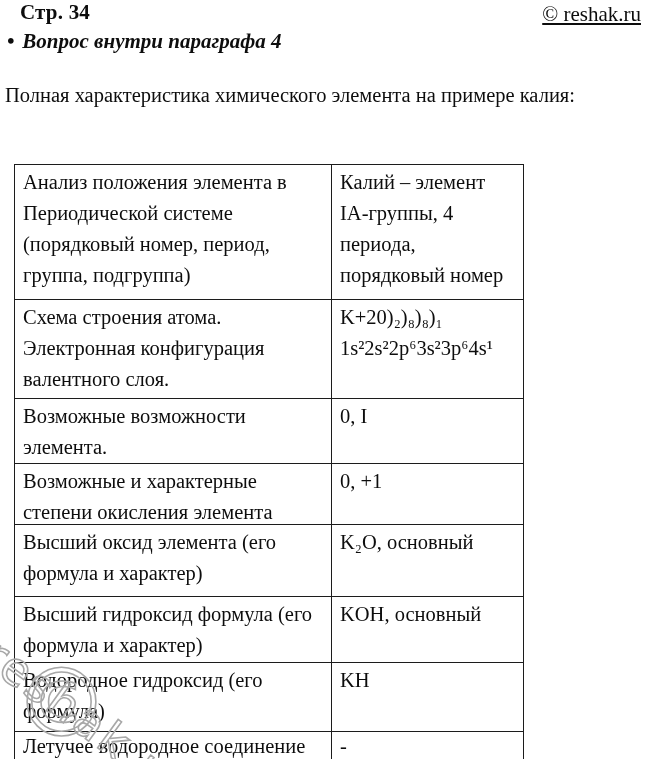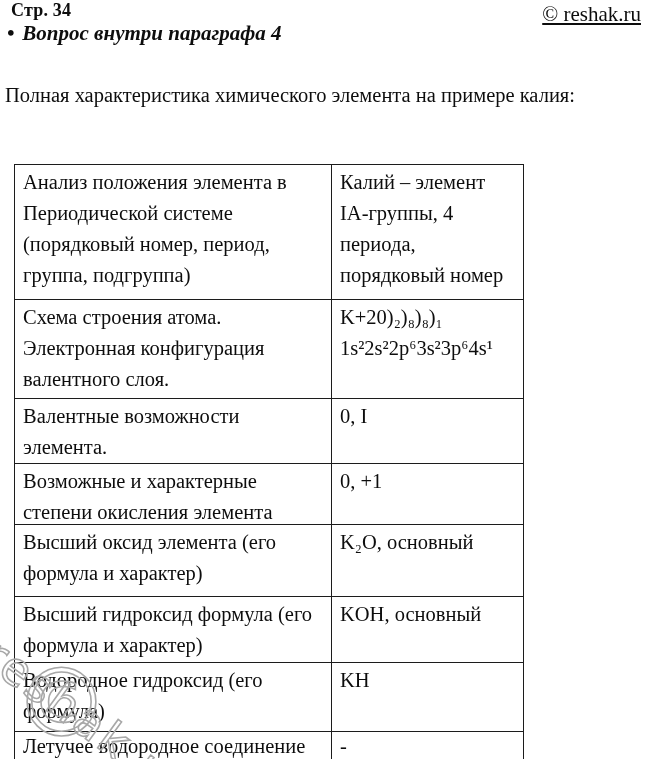--- a/index.html
+++ b/index.html
@@ -12,39 +12,39 @@
     height: 759px;
     background: #ffffff;
     overflow: hidden;
     font-family: "Liberation Serif", "DejaVu Serif", "DejaVu Sans", serif;
     color: #0d0d0d;
   }
 
   
   .page-label {
     position: absolute;
-    left: 11px;
+    left: 20px;
     top: 0px;
-    font-size: 18px;
+    font-size: 21px;
     font-weight: bold;
     letter-spacing: 0.2px;
   }
   .site-credit {
     position: absolute;
     right: 6px;
     top: 2px;
     font-size: 21px;
     text-decoration: underline;
   }
 
   
   .section-heading {
     position: absolute;
     left: 7px;
-    top: 21px;
+    top: 29px;
     font-size: 21px;
     font-weight: bold;
     font-style: italic;
   }
   .section-heading .bullet { margin-right: 8px; }
 
   
   .intro {
     position: absolute;
     left: 5px;
@@ -126,21 +126,21 @@
   <div class="row">
     <div class="cell label">Анализ положения элемента в Периодической системе (порядковый номер, период, группа, подгруппа)</div>
     <div class="cell value">Калий – элемент IA-группы, 4 периода, порядковый номер 19</div>
   </div>
   <div class="row">
     <div class="cell label">Схема строения атома. Электронная конфигурация валентного слоя.</div>
     <div class="cell value">K+20)₂)₈)₈)₁
 1s²2s²2p⁶3s²3p⁶4s¹</div>
   </div>
   <div class="row">
-    <div class="cell label">Валентные возможности элемента.</div>
+    <div class="cell label">Возможные возможности элемента.</div>
     <div class="cell value">0, I</div>
   </div>
   <div class="row">
     <div class="cell label">Возможные и характерные степени окисления элемента</div>
     <div class="cell value">0, +1</div>
   </div>
   <div class="row">
     <div class="cell label">Высший оксид элемента (его формула и характер)</div>
     <div class="cell value">K₂O, основный</div>
   </div>

